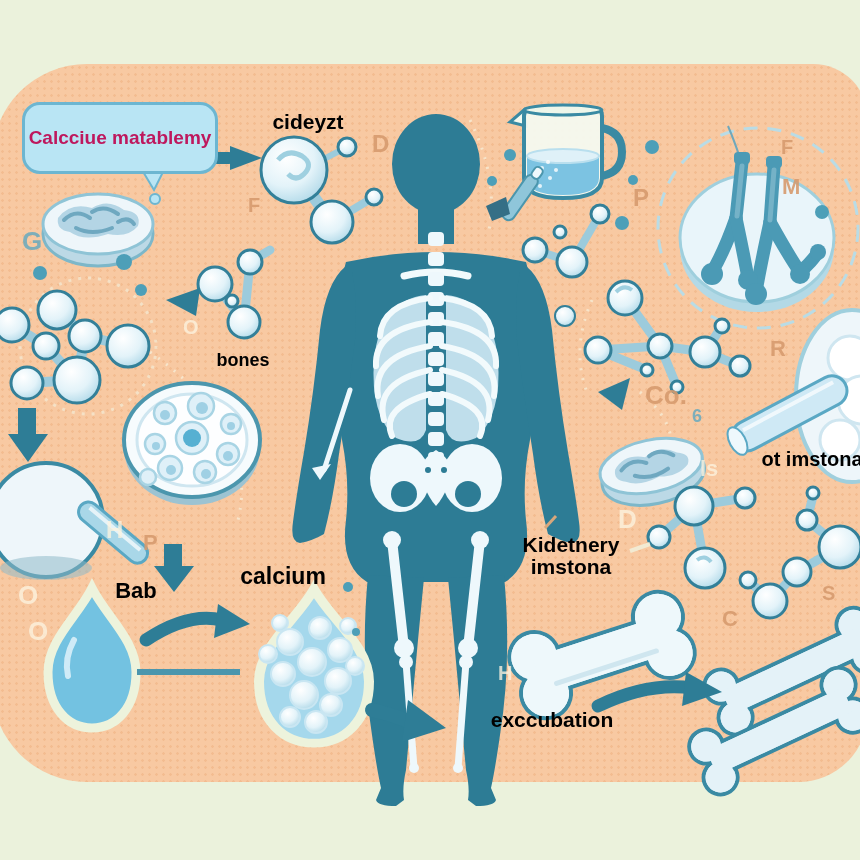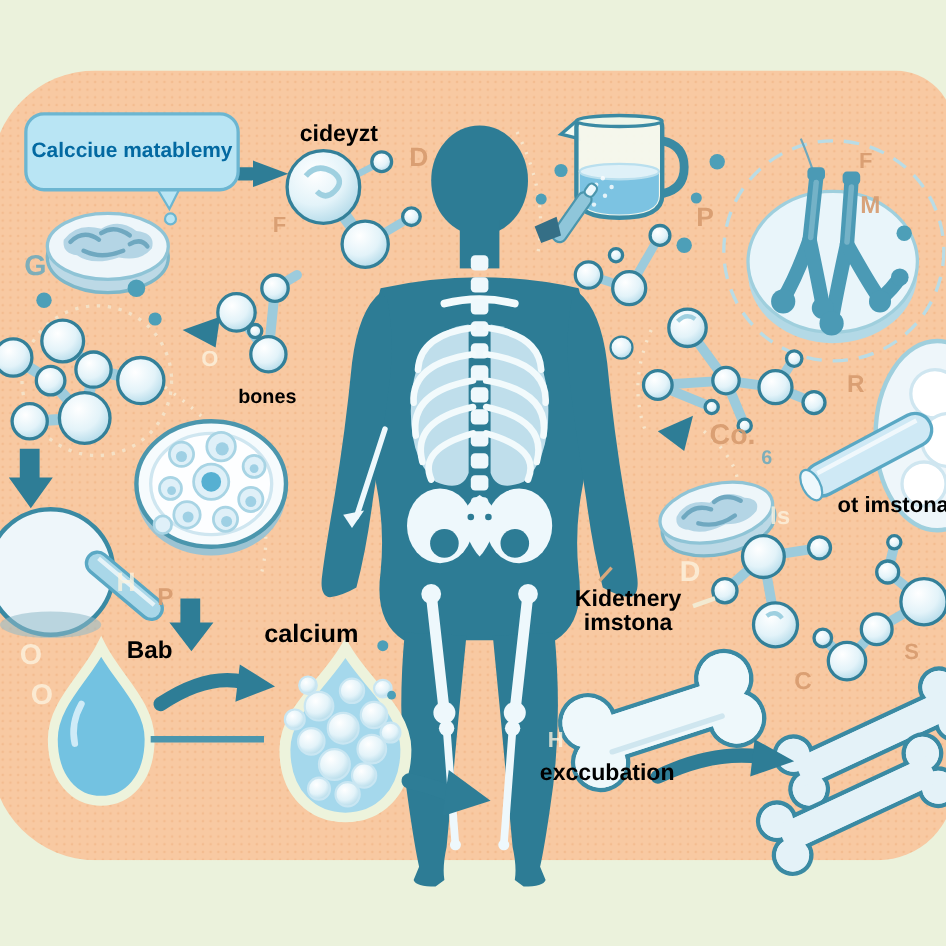--- a/index.html
+++ b/index.html
@@ -6,21 +6,21 @@
   body{width:860px;height:860px;overflow:hidden;background:#ebf2dc;font-family:"Liberation Sans",sans-serif;}
   .stage{position:relative;width:860px;height:860px;background:#ebf2dc;}
   .panel{position:absolute;left:-8px;top:64px;width:876px;height:718px;background:#f8c9a2;
          background-image:radial-gradient(#f3bc90 1px, rgba(0,0,0,0) 1.5px);background-size:7px 7px;
          border-radius:95px 55px 70px 95px;}
   svg.canvas{position:absolute;left:0;top:0;}
   .title{position:absolute;top:16px;left:0;width:100%;text-align:center;font-size:30px;font-weight:bold;
          letter-spacing:-1px;color:#1a4e63;}
   .bubble{position:absolute;left:22px;top:102px;width:190px;height:66px;background:#b9e5f4;
           border:3px solid #6cb6d1;border-radius:18px;display:flex;align-items:center;justify-content:center;}
-  .bubble span{font-size:19px;font-weight:bold;color:#0369a1;}
+  .bubble span{font-size:19px;font-weight:bold;color:#be185d;}
   .lbl{position:absolute;font-weight:bold;color:#000000;white-space:nowrap;transform:translateX(-50%);}
   .lbl.lines{line-height:1.05;text-align:center;}
   .lbl-left{transform:none;}
   .ltr{position:absolute;font-weight:bold;white-space:nowrap;}
   .ltr.a{color:#fdf4e0;opacity:.78;}
   .ltr.b{color:#5fa8c0;opacity:.8;}
   .ltr.c{color:#d79b6e;opacity:.9;}
 </style>
 </head>
 <body>
@@ -486,21 +486,21 @@
   </div>
 
   <div class="lbl" style="left:308px;top:110px;font-size:21px;">cideyzt</div>
   <div class="lbl" style="left:243px;top:350px;font-size:18px;">bones</div>
   <div class="lbl" style="left:136px;top:578px;font-size:22px;">Bab</div>
   <div class="lbl" style="left:283px;top:563px;font-size:23px;">calcium</div>
   <div class="lbl lines" style="left:571px;top:534px;font-size:21px;">
     <div>Kidetnery</div>
     <div>imstona</div>
   </div>
-  <div class="lbl" style="left:552px;top:691px;font-size:21px;">exccubation</div>
+  <div class="lbl" style="left:552px;top:708px;font-size:21px;">exccubation</div>
   <div class="lbl" style="left:812px;top:448px;font-size:20px;">ot imstona</div>
 
   <span class="ltr b" style="left:22px;top:226px;font-size:26px;">G</span>
   <span class="ltr c" style="left:372px;top:130px;font-size:24px;">D</span>
   <span class="ltr c" style="left:248px;top:194px;font-size:20px;">F</span>
   <span class="ltr c" style="left:633px;top:184px;font-size:24px;">P</span>
   <span class="ltr c" style="left:781px;top:136px;font-size:20px;">F</span>
   <span class="ltr c" style="left:782px;top:174px;font-size:22px;">M</span>
   <span class="ltr a" style="left:18px;top:580px;font-size:26px;">O</span>
   <span class="ltr a" style="left:28px;top:616px;font-size:26px;">O</span>

